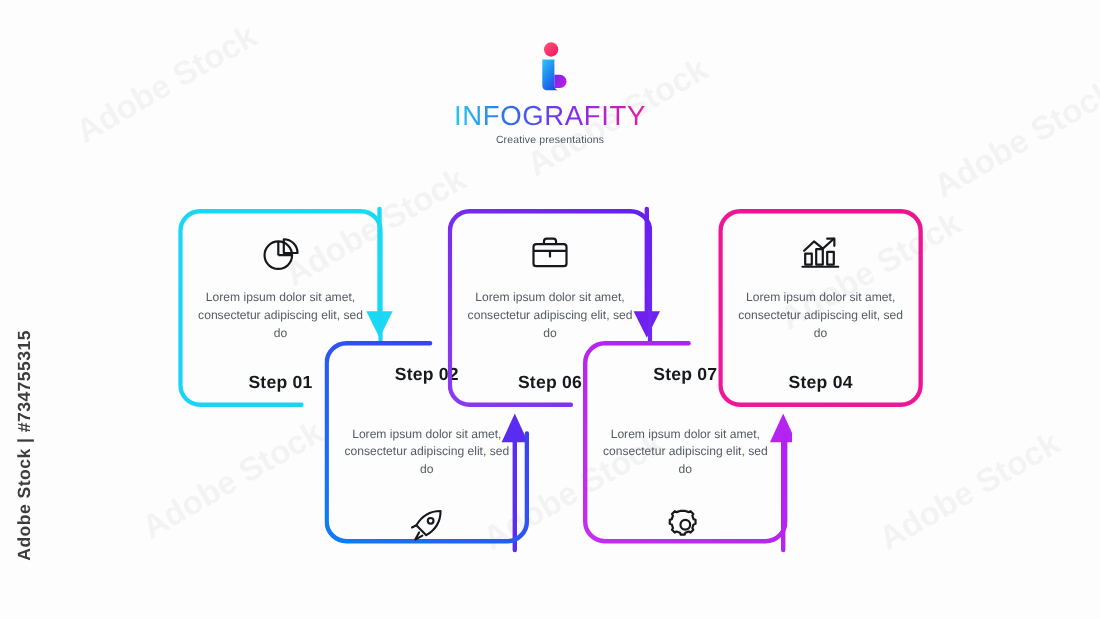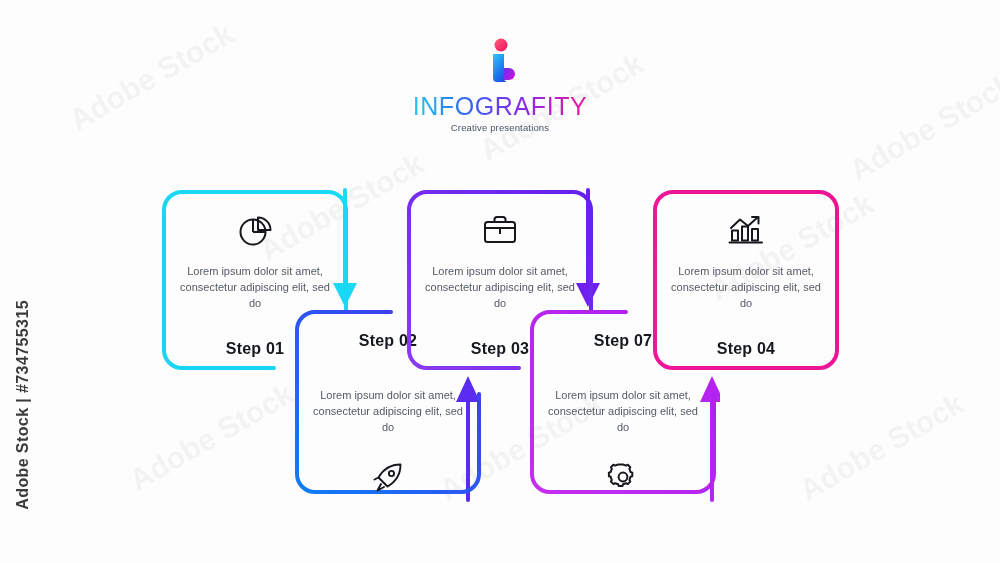--- a/index.html
+++ b/index.html
@@ -189,21 +189,21 @@
     <div class="card-body">
       <div class="card-icon">
         <svg width="38" height="38" viewBox="0 0 38 38" fill="none" stroke="#16181c" stroke-width="2" stroke-linejoin="round">
           <rect x="4" y="11" width="30" height="20" rx="2.5"></rect>
           <path d="M13.5 11 V8.5 A2.5 2.5 0 0 1 16 6 H22 A2.5 2.5 0 0 1 24.5 8.5 V11"></path>
           <path d="M4 17 H34"></path>
           <line x1="19" y1="17" x2="19" y2="23"></line>
         </svg>
       </div>
       <div class="card-desc">Lorem ipsum dolor sit amet, consectetur adipiscing elit, sed do</div>
-      <div class="card-step">Step 03</div>
+      <div class="card-step">Step 06</div>
     </div>
   </div>
 
   <div class="card variant-bottom" style="left:530px; top:310px; width:186px; height:186px;">
     <svg class="card-frame" viewBox="0 0 186 186">
       <defs>
           <linearGradient id="s4" x1="0" y1="1" x2="1" y2="0">
         <stop offset="0%" stop-color="#c52ef0"></stop>
             <stop offset="100%" stop-color="#a81ef0"></stop>
       </linearGradient>

